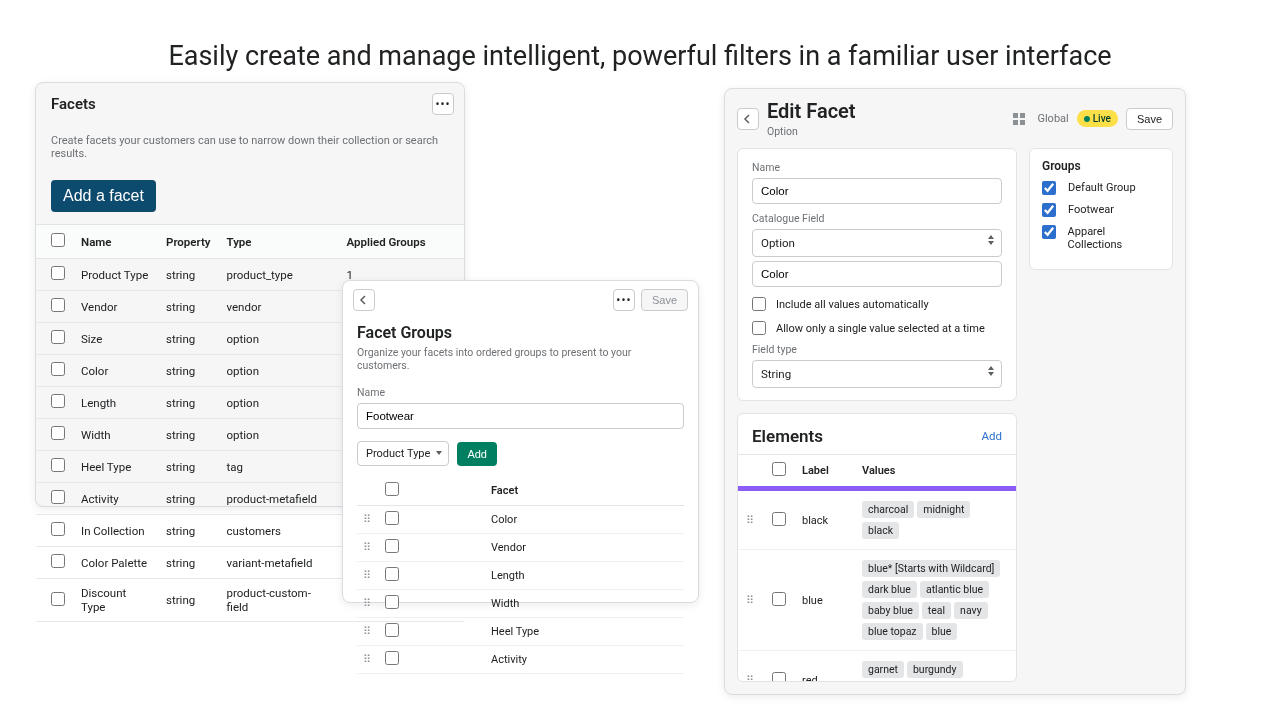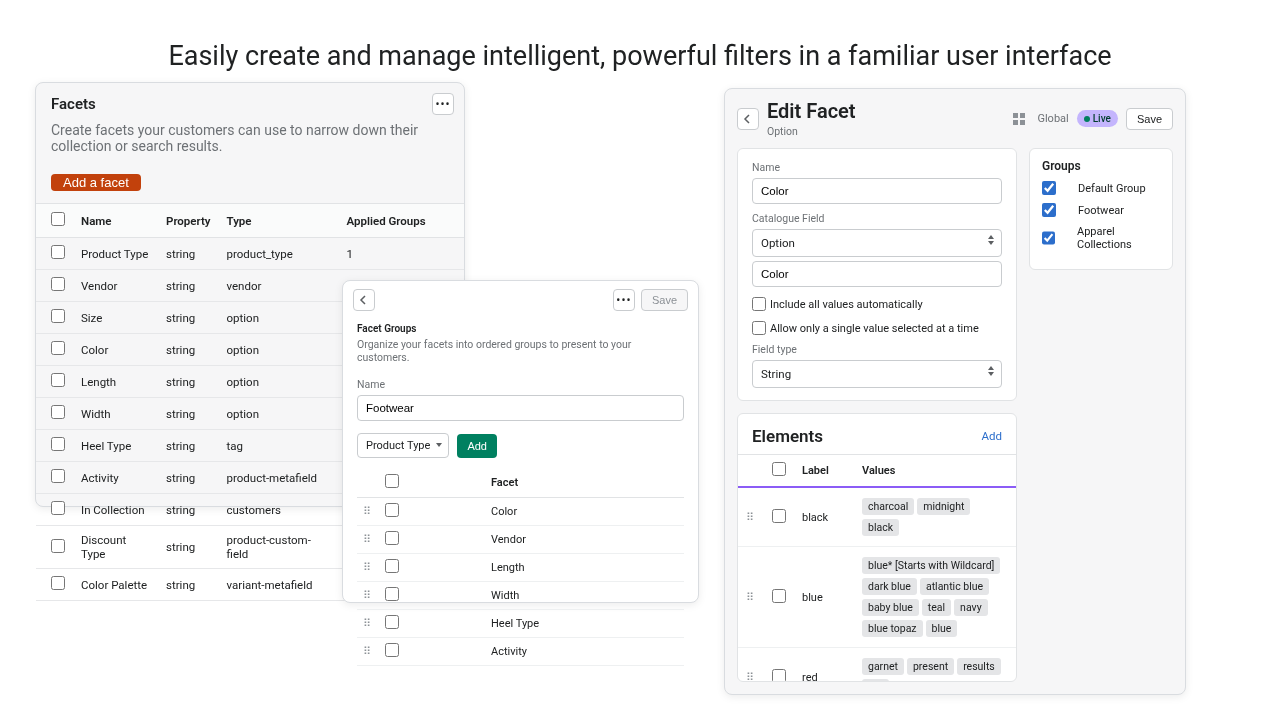--- a/index.html
+++ b/index.html
@@ -28,35 +28,35 @@
     border-radius: 8px;
     box-shadow: 0 2px 8px rgba(0,0,0,.08);
   }
   
   .facets-panel {
     left: 35px; top: 82px; width: 430px; height: 425px;
     background: #f6f6f7;
   }
   .facets-header { padding: 12px 15px 10px; }
   .facets-title { font-size: 15px; font-weight: 600; }
-  .facets-sub { font-size: 14px; color: #6d7175; margin-top: 9px; }
+  .facets-sub { font-size: 11px; color: #6d7175; margin-top: 21px; }
   .more-btn {
     position: absolute; right: 10px; top: 10px;
     width: 22px; height: 22px;
     border: 1px solid #c9cccf; border-radius: 4px;
     background: #fff; display: flex; align-items: center; justify-content: center;
     cursor: pointer;
     font-size: 12px;
     letter-spacing: 1px;
   }
   .add-facet-btn {
     margin: 10px 15px 12px;
-    background: #c2410c; color: #fff;
+    background: #0c4a6e; color: #fff;
     border: none; border-radius: 4px;
-    padding: 1px 12px; font-size: 13px; font-weight: 500;
+    padding: 7px 12px; font-size: 16px; font-weight: 500;
     cursor: pointer;
   }
   .facets-table { width: 100%; border-collapse: collapse; font-size: 11.5px; }
   .facets-table thead th {
     text-align: left; padding: 8px 8px; font-weight: 600;
     border-top: 1px solid #e1e3e5;
     border-bottom: 1px solid #e1e3e5;
     background: #fafbfb;
   }
   .facets-table td { padding: 7px 8px; border-bottom: 1px solid #e6e7e9; }
@@ -80,21 +80,21 @@
     border-radius: 4px; background: #fff; display: flex;
     align-items: center; justify-content: center; cursor: pointer;
   }
   .gp-topbar .spacer { flex: 1; }
   .save-btn-sm {
     border: 1px solid #c9cccf; background: #f6f6f7;
     color: #8c9196;
     border-radius: 4px; padding: 4px 10px; font-size: 11px; cursor: pointer;
   }
   .gp-body { padding: 4px 14px 14px; }
-  .gp-title { font-size: 10px; font-weight: 600; }
+  .gp-title { font-size: 16px; font-weight: 600; }
   .gp-sub { font-size: 10.5px; color: #6d7175; margin-top: 4px; }
   .gp-label { font-size: 10.5px; color: #6d7175; margin-top: 14px; display: block; }
   .text-input {
     width: 100%; border: 1px solid #c9cccf; border-radius: 4px;
     padding: 6px 8px; font-size: 11.5px; margin-top: 4px;
   }
   .select-input {
     border: 1px solid #c9cccf; border-radius: 4px;
     padding: 5px 18px 5px 8px; font-size: 11px;
     background: #fff; position: relative; display: inline-block;
@@ -127,21 +127,21 @@
   .ep-title-wrap { display: flex; flex-direction: column; }
   .ep-title { font-size: 20px; font-weight: 600; }
   .ep-subtitle { font-size: 10.5px; color: #6d7175; margin-top: 2px; }
   .ep-topbar .spacer { flex: 1; }
   .grid-icon {
     width: 20px; height: 20px; display: flex; align-items: center; justify-content: center;
     color: #8c9196; font-size: 14px;
   }
   .global-label { font-size: 11px; color: #6d7175; }
   .live-badge {
-    background: #c4b5fd; color: #003d2c; font-size: 10px;
+    background: #fde047; color: #003d2c; font-size: 10px;
     padding: 3px 7px; border-radius: 10px; font-weight: 500;
   }
   .live-dot {
     display: inline-block; width: 6px; height: 6px; background: #007f5f;
     border-radius: 50%; margin-right: 3px; vertical-align: middle;
   }
   .ep-body { display: flex; gap: 12px; padding: 0 12px 12px; flex: 1; overflow: hidden; }
   .ep-left { flex: 1; display: flex; flex-direction: column; gap: 12px; overflow: hidden; }
   .ep-card {
     background: #fff; border: 1px solid #e1e3e5; border-radius: 6px;
@@ -159,36 +159,36 @@
     border-left: 3px solid transparent; border-right: 3px solid transparent;
     border-top: 4px solid #5c5f62;
     transform: translateY(-2px);
   }
   .select-caret::before {
     content: ""; position: absolute; right: 7px; top: 50%;
     border-left: 3px solid transparent; border-right: 3px solid transparent;
     border-bottom: 4px solid #5c5f62;
     transform: translateY(-8px);
   }
-  .chk-row { display: flex; align-items: center; gap: 4px; font-size: 11px; margin-top: 10px; }
+  .chk-row { display: flex; align-items: center; gap: 10px; font-size: 11px; margin-top: 10px; }
   .ep-right {
     width: 144px; background: #fff; border: 1px solid #e1e3e5;
     border-radius: 6px; padding: 10px 12px;
     height: fit-content;
   }
   .ep-right-title { font-size: 12px; font-weight: 600; margin-bottom: 8px; }
-  .grp-item { display: flex; align-items: center; gap: 22px; font-size: 11px; margin-bottom: 8px; }
+  .grp-item { display: flex; align-items: flex-start; gap: 12px; font-size: 11px; margin-bottom: 8px; }
   .grp-item input[type=checkbox] { accent-color: #2c6ecb; }
 
   .elements-card { flex: 1; display: flex; flex-direction: column; overflow: hidden; padding: 0;}
   .elements-head { display: flex; justify-content: space-between; align-items: center; padding: 12px 14px 8px;}
   .elements-title { font-size: 17px; font-weight: 600; }
   .add-link { color: #2c6ecb; font-size: 11.5px; cursor: pointer; }
   .elements-table { width: 100%; border-collapse: collapse; font-size: 11px;}
-  .elements-table th { text-align: left; font-weight: 600; padding: 7px 8px; border-top: 1px solid #e1e3e5; border-bottom: 2px solid #8b5cf6; }
+  .elements-table th { text-align: left; font-weight: 600; padding: 7px 8px; border-top: 1px solid #e1e3e5; border-bottom: 5px solid #8b5cf6; }
   .elements-table td { padding: 8px 8px; border-bottom: 1px solid #eef0f1; vertical-align: middle; }
   .elements-scroll { overflow-y: auto; flex: 1; }
   .tag {
     display: inline-block; background: #e4e5e7; border-radius: 3px;
     padding: 2px 6px; font-size: 10.5px; margin: 2px 3px 2px 0;
   }
 </style>
 </head>
 <body>
 
@@ -270,30 +270,30 @@
         </tr>
         <tr>
     <td><input type="checkbox" style=""></td>
     <td>In Collection</td>
     <td>string</td>
     <td>customers</td>
     <td></td>
         </tr>
         <tr>
     <td><input type="checkbox" style=""></td>
+    <td>Color Palette</td>
+    <td>string</td>
+    <td>variant-metafield</td>
+    <td></td>
+        </tr>
+        <tr>
+    <td><input type="checkbox" style=""></td>
     <td>Discount Type</td>
     <td>string</td>
     <td>product-custom-field</td>
-    <td></td>
-        </tr>
-        <tr>
-    <td><input type="checkbox" style=""></td>
-    <td>Color Palette</td>
-    <td>string</td>
-    <td>variant-metafield</td>
     <td></td>
         </tr>
       </tbody>
   </table>
 </div>
 
 <div class="panel groups-panel">
   <div class="gp-topbar">
     <div class="back-btn">
       <svg width="12" height="12" viewBox="0 0 12 12">
@@ -432,21 +432,21 @@
                 <tr>
     <td><span class="drag-handle">⠿</span></td>
     <td><input type="checkbox" style=""></td>
     <td>blue</td>
     <td><span class="tag">blue* [Starts with Wildcard]</span><span class="tag">dark blue</span><span class="tag">atlantic blue</span><span class="tag">baby blue</span><span class="tag">teal</span><span class="tag">navy</span><span class="tag">blue topaz</span><span class="tag">blue</span></td>
                 </tr>
                 <tr>
     <td><span class="drag-handle">⠿</span></td>
     <td><input type="checkbox" style=""></td>
     <td>red</td>
-    <td><span class="tag">garnet</span><span class="tag">present</span><span class="tag">results</span><span class="tag">red</span></td>
+    <td><span class="tag">garnet</span><span class="tag">burgundy</span><span class="tag">results</span><span class="tag">red</span></td>
                 </tr>
               </tbody>
         </table>
         </div>
       </div>
     </div>
     <div class="ep-right">
       <div class="ep-right-title">Groups</div>
       <div id="groups-list">
           <div class="grp-item">

